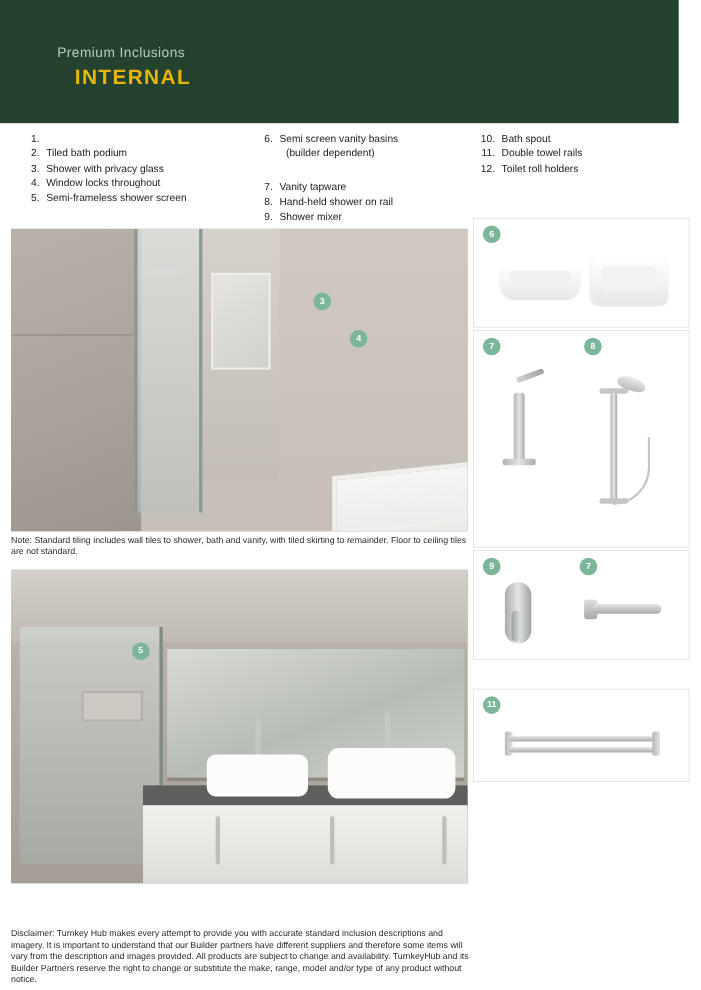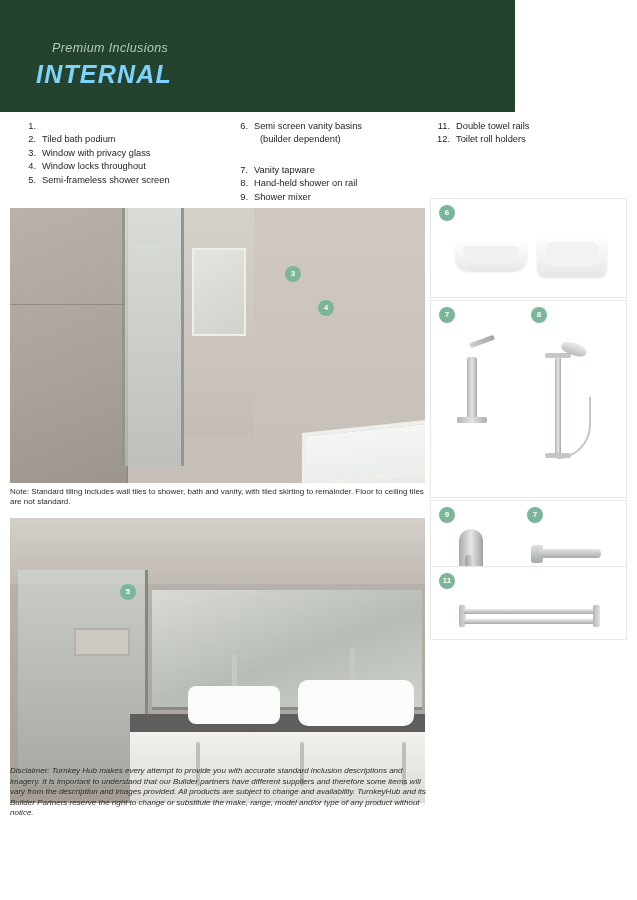--- a/index.html
+++ b/index.html
@@ -14,37 +14,36 @@
     position: relative;
     width: 637px;
     height: 900px;
     background: #ffffff;
   }
 
   
   .header {
     position: absolute;
     left: 0; top: 0;
-    width: 515px; height: 112px;
+    width: 617px; height: 112px;
     background: #23432f;
-    font-style: italic;
   }
   .header-eyebrow {
     position: absolute;
     left: 52px; top: 41px;
     font-size: 12.5px;
     color: #b9c9bd;
     letter-spacing: 0.4px;
   }
   .header-title {
     position: absolute;
-    left: 36px; top: 60px;
-    font-size: 25px;
+    left: 68px; top: 60px;
+    font-size: 19px;
     font-weight: bold;
-    color: #7dd3fc;
+    color: #eab308;
     letter-spacing: 1.2px;
   }
 
   
   .list-area {
     position: absolute;
     left: 0; top: 120px;
     width: 637px; height: 85px;
   }
   .list-col {
@@ -190,21 +189,21 @@
 
   
   .prod-panel {
     position: absolute;
     background: #ffffff;
     border: 1px solid #e7e7e5;
   }
   .panel-a { left: 430px; top: 198px; width: 197px; height: 100px; }
   .panel-b { left: 430px; top: 300px; width: 197px; height: 198px; }
   .panel-c { left: 430px; top: 500px; width: 197px; height: 100px; }
-  .panel-d { left: 430px; top: 566px; width: 197px; height: 74px; }
+  .panel-d { left: 430px; top: 626px; width: 197px; height: 85px; }
   .panel-e { left: 430px; top: 700px; width: 197px; height: 103px; }
 
   
   .basin-oval {
     position:absolute; left:24px; top:42px; width:72px; height:30px;
     background: linear-gradient(180deg,#ffffff,#e8e9e7);
     border-radius: 6px 6px 14px 14px;
     box-shadow: 0 1px 2px rgba(0,0,0,0.12);
   }
   .basin-oval:after {
@@ -325,26 +324,25 @@
   .note {
     position: absolute;
     left: 10px; top: 487px;
     width: 415px;
     font-size: 8px;
     line-height: 10px;
     color: #2b2b29;
   }
   .disclaimer {
     position: absolute;
-    left: 10px; top: 766px;
+    left: 10px; top: 844px;
     width: 418px;
     font-size: 8px;
     line-height: 10.5px;
     color: #2b2b29;
-    font-style: italic;
   }
 </style>
 </head>
 <body>
 
 <div class="page">
 
   <div class="header">
     <div class="header-eyebrow">Premium Inclusions</div>
     <div class="header-title">INTERNAL</div>
@@ -355,21 +353,21 @@
     <div class="list-col col-1">
       <div class="li">
         <span class="li-num">1.</span>
       </div>
       <div class="li">
         <span class="li-num">2.</span>
         <span class="li-txt">Tiled bath podium</span>
       </div>
       <div class="li">
         <span class="li-num">3.</span>
-        <span class="li-txt">Window with privacy glass</span>
+        <span class="li-txt">Shower with privacy glass</span>
       </div>
       <div class="li">
         <span class="li-num">4.</span>
         <span class="li-txt">Window locks throughout</span>
       </div>
       <div class="li">
         <span class="li-num">5.</span>
         <span class="li-txt">Semi-frameless shower screen</span>
       </div>
     </div>
@@ -388,20 +386,24 @@
         <span class="li-num">8.</span>
         <span class="li-txt">Hand-held shower on rail</span>
       </div>
       <div class="li">
         <span class="li-num">9.</span>
         <span class="li-txt">Shower mixer</span>
       </div>
     </div>
 
     <div class="list-col col-3">
+      <div class="li">
+        <span class="li-num">10.</span>
+        <span class="li-txt">Bath spout</span>
+      </div>
       <div class="li">
         <span class="li-num">11.</span>
         <span class="li-txt">Double towel rails</span>
       </div>
       <div class="li">
         <span class="li-num">12.</span>
         <span class="li-txt">Toilet roll holders</span>
       </div>
     </div>
 

